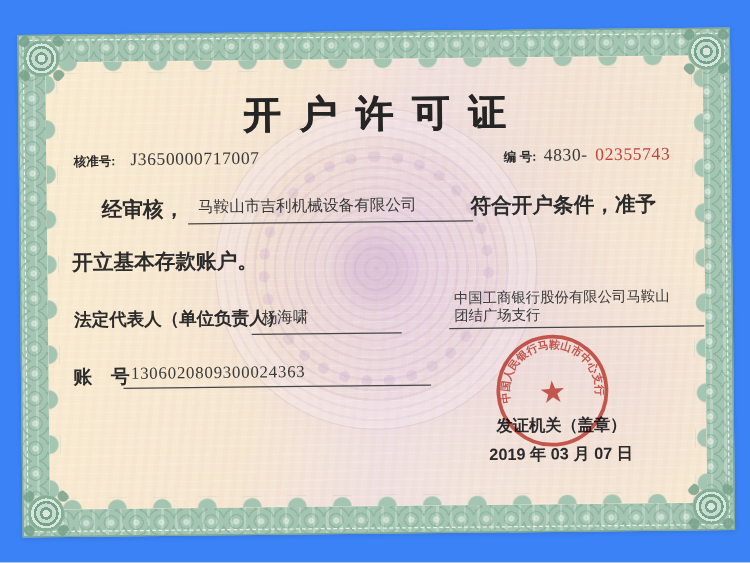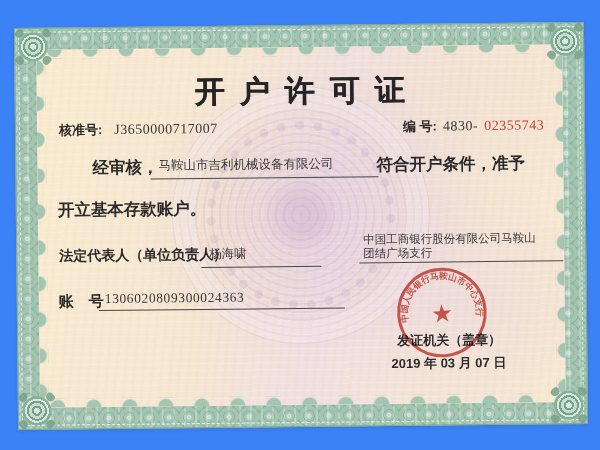--- a/index.html
+++ b/index.html
@@ -63,24 +63,24 @@
 
   
   .layer{position:absolute;z-index:4;}
   .lbl{font-family:"Liberation Sans","DejaVu Sans",sans-serif;font-weight:700;color:#2b2b2b;}
   .val{font-family:"Liberation Serif","DejaVu Serif",serif;color:#3a3a3a;}
   .fill{border-bottom:1.4px solid #474747;}
   .title{left:0;right:0;top:24px;text-align:center;font-size:30px;font-weight:700;
     letter-spacing:15px;text-indent:15px;color:#252525;text-shadow:.5px 0 0 #252525;}
   .meta-left{left:22px;top:72px;display:flex;gap:12px;align-items:baseline;}
   .meta-right{left:366px;top:72px;display:flex;gap:6px;align-items:baseline;}
-  .f13{font-size:13px}.f14{font-size:14px;letter-spacing:.5px}
+  .f13{font-size:10px}.f14{font-size:14px;letter-spacing:.5px}
   .red{color:#c5413b;font-weight:400;}
   .sent{font-size:16.5px;}
-  .reviewed-label{left:55px;top:108px;}
+  .reviewed-label{left:44px;top:108px;}
   .company{left:113px;top:106px;width:220px;font-size:12.5px;padding:3px 0 4px 8px;}
   .qualify{left:339px;top:108px;}
   .open-line{left:20px;top:150px;}
   .legal-label{left:21px;top:198px;font-size:14px;}
   .rep-name{left:163px;top:196px;width:112px;font-size:12.5px;padding:2px 0 4px 8px;}
   .bank-label{left:279px;top:197px;font-size:14.5px;}
   .bank-name{left:321px;top:186px;width:200px;font-size:11.5px;line-height:13.5px;padding:1px 0 2px 4px;}
   .acct-label{left:20px;top:243px;font-size:15px;text-align:right;}
   .acct-num{left:60px;top:240px;width:240px;font-size:13.5px;letter-spacing:.6px;padding:2px 0 3px 6px;}
   .issuer{left:358px;top:286px;font-size:13px;}

